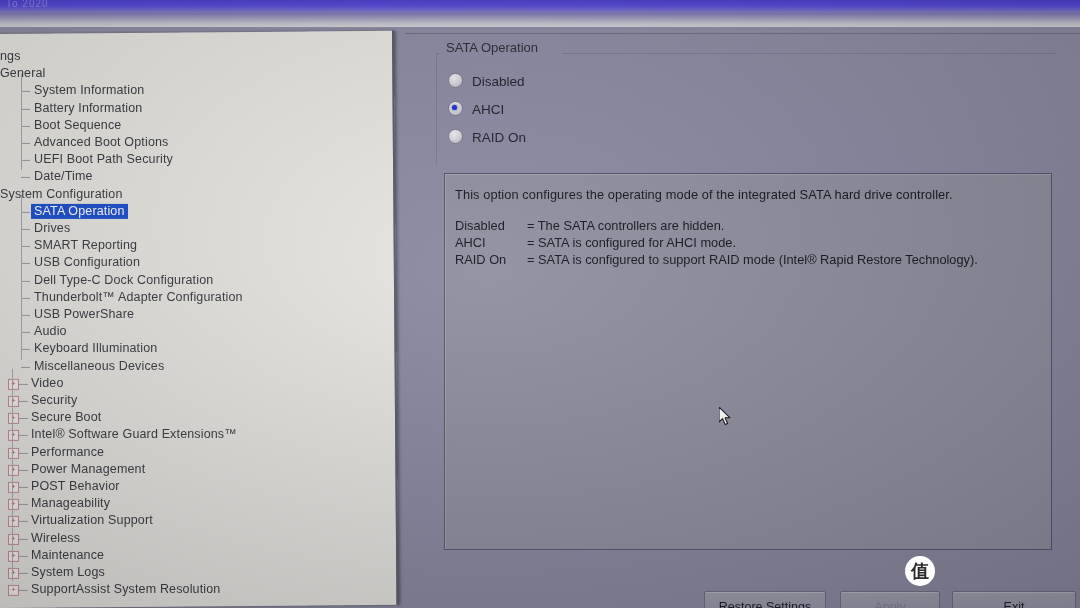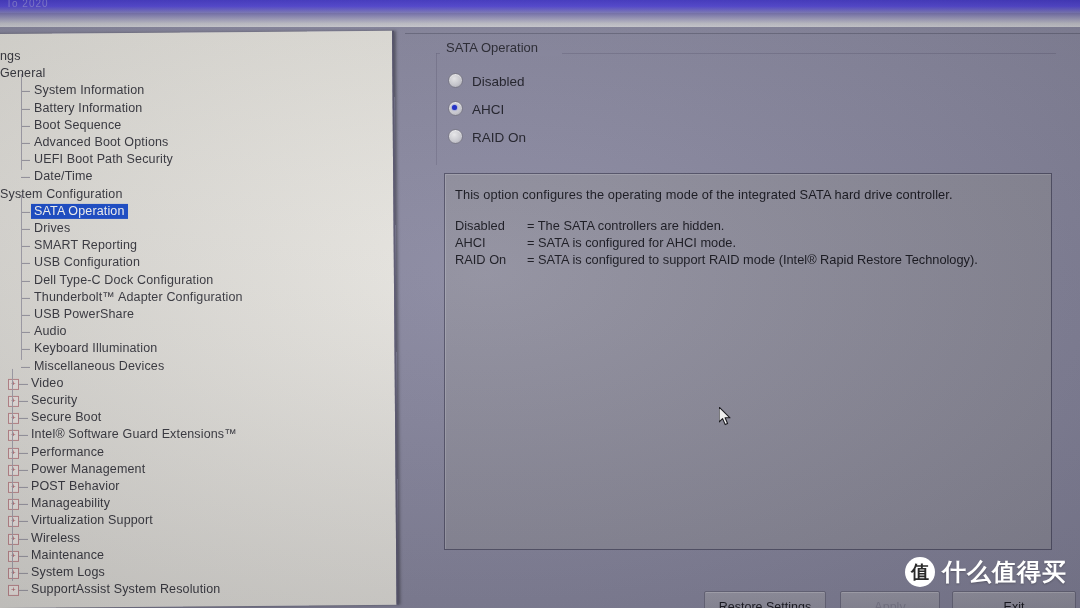--- a/index.html
+++ b/index.html
@@ -256,17 +256,16 @@
   <svg class="cursor" viewBox="0 0 14 20">
     <polygon points="0,0 0,15 3.6,11.6 6.2,17.6 8.6,16.5 6.1,10.8 11,10.8" fill="#ffffff" stroke="#16161c" stroke-width="1.1" stroke-linejoin="round"></polygon>
   </svg>
 
   <div class="btn btn-restore">Restore Settings</div>
   <div class="btn btn-apply disabled">Apply</div>
   <div class="btn btn-exit">Exit</div>
 
   <div class="wm">
     <div class="wm-badge">值</div>
-    <div class="wm-text">什么值得买</div>
   </div>
 
   <div class="vignette"></div>
 </div>
 
 </body></html>

